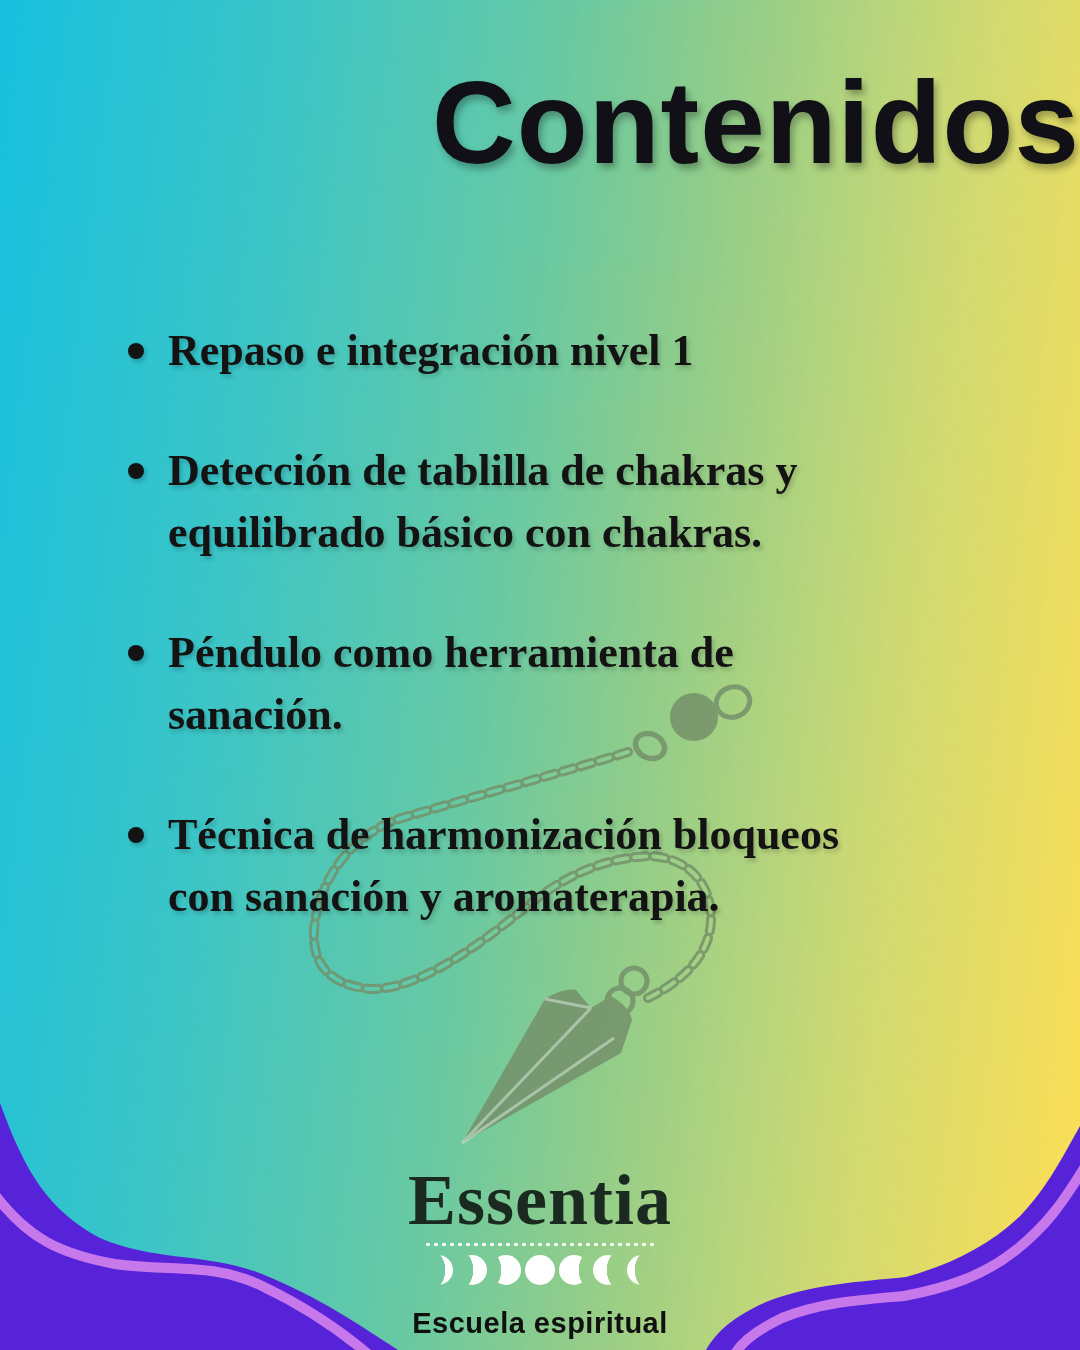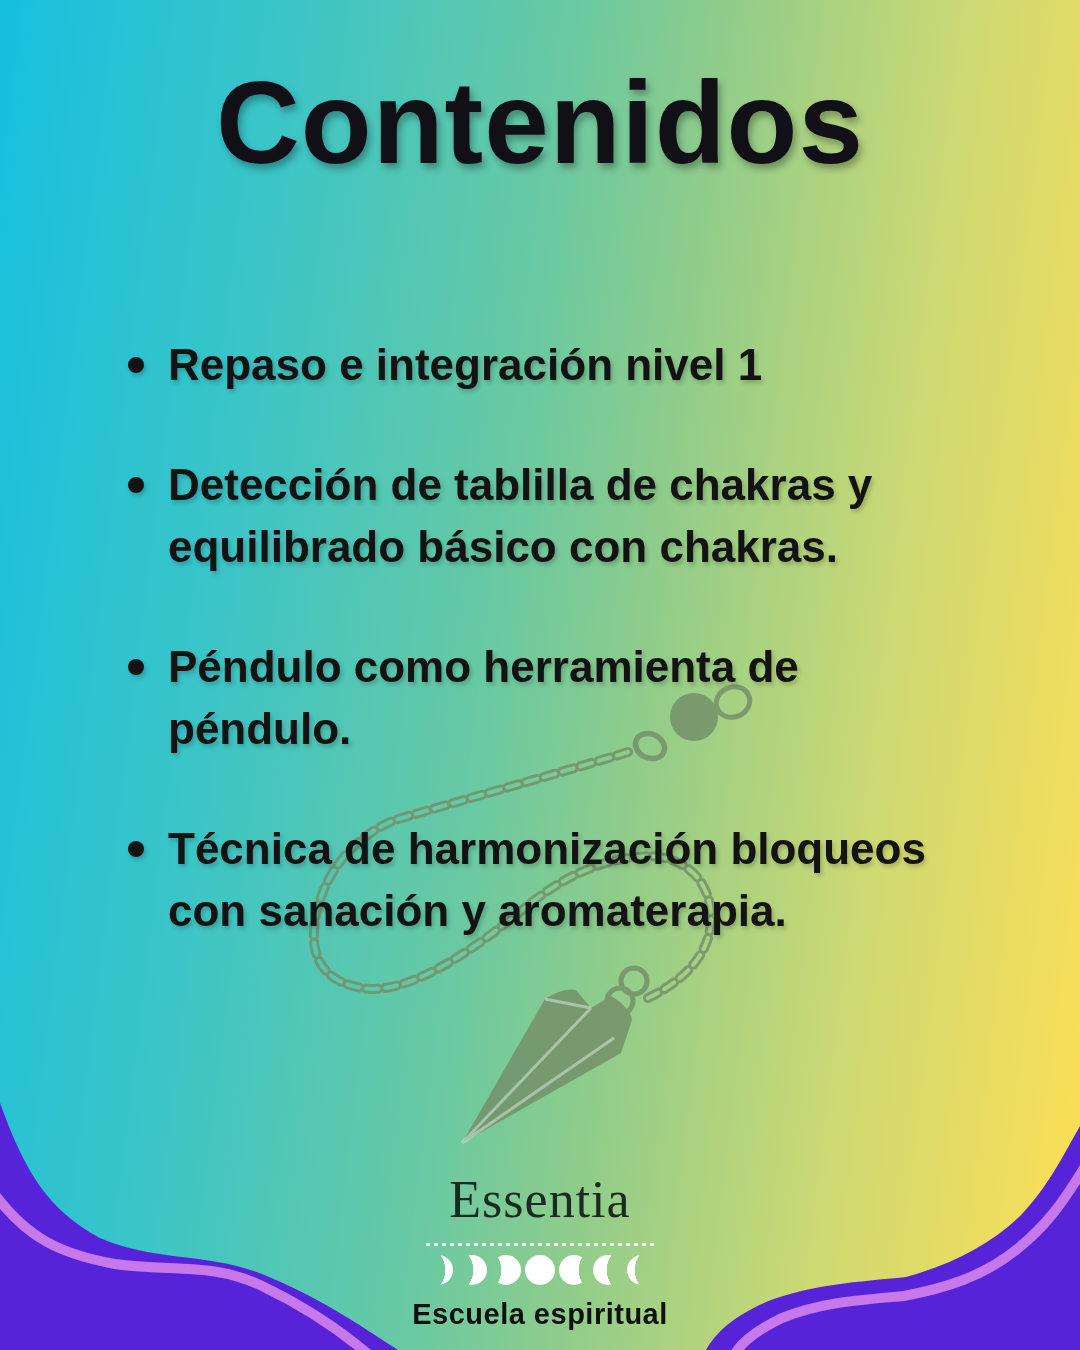--- a/index.html
+++ b/index.html
@@ -9,30 +9,30 @@
     margin:0 auto;
     overflow:hidden;
     background:linear-gradient(97deg,#17c0df 0%,#3cc5c6 24%,#67c9a4 45%,#8ecc8b 58%,#cdd973 78%,#f8de58 97%);
     font-family:"Liberation Sans",sans-serif;
   }
   svg.layer{position:absolute;left:0;top:0;width:1080px;height:1350px;pointer-events:none;}
 
   
   .page-title{
     position:absolute;top:56px;left:0;width:1080px;margin:0;
-    text-align:center;
+    text-align:right;
     font-size:116px;font-weight:800;letter-spacing:1px;
     color:#101016;
     text-shadow:3px 5px 7px rgba(0,0,0,0.30);
   }
 
   
   .contents-list{
-    position:absolute;left:122px;top:334px;width:840px;
-    margin:0;padding:0;list-style:none;
+    position:absolute;left:122px;top:320px;width:840px;
+    margin:0;padding:0;list-style:none;font-family:Liberation Serif, serif;
   }
   .contents-list li{
     position:relative;
     padding-left:46px;
     margin:0 0 58px 0;
     font-size:44px;font-weight:700;line-height:62px;
     color:#131313;
     text-shadow:2px 3px 4px rgba(0,0,0,0.20);
   }
   .bullet-dot{
@@ -42,41 +42,41 @@
     box-shadow:2px 3px 4px rgba(0,0,0,0.20);
   }
 
   
   .logo-block{
     position:absolute;left:0;top:1170px;width:1080px;
     display:flex;flex-direction:column;align-items:center;
   }
   .brand-name{
     font-family:"Liberation Serif",serif;
-    font-size:52px;font-weight:400;line-height:60px;
+    font-size:72px;font-weight:700;line-height:60px;
     letter-spacing:1px;
     color:#1b2a20;
   }
   .dotted-divider{
     margin-top:12px;
     width:232px;height:5px;
     background-image:radial-gradient(circle,#ffffff 1.7px,rgba(255,255,255,0) 2px);
     background-size:8px 5px;background-repeat:repeat-x;background-position:0 50%;
   }
   .moon-row{margin-top:8px;display:flex;align-items:center;gap:4px;}
   .moon{width:30px;height:30px;border-radius:50%;}
   .full-moon{background:#ffffff;}
   .waxing-crescent-thin{background:radial-gradient(circle 26px at -3px 15px,rgba(0,0,0,0) 25px,#ffffff 25.5px);}
   .waxing-crescent{background:radial-gradient(circle 26px at -9px 15px,rgba(0,0,0,0) 25px,#ffffff 25.5px);}
   .waxing-gibbous{background:radial-gradient(circle 26px at -15px 15px,rgba(0,0,0,0) 25px,#ffffff 25.5px);}
   .waning-gibbous{background:radial-gradient(circle 26px at 45px 15px,rgba(0,0,0,0) 25px,#ffffff 25.5px);}
   .waning-crescent{background:radial-gradient(circle 26px at 39px 15px,rgba(0,0,0,0) 25px,#ffffff 25.5px);}
   .waning-crescent-thin{background:radial-gradient(circle 26px at 33px 15px,rgba(0,0,0,0) 25px,#ffffff 25.5px);}
   .brand-tagline{
-    margin-top:13px;
+    margin-top:22px;
     font-size:29px;font-weight:800;letter-spacing:0.5px;
     color:#101010;
   }
 </style>
 </head>
 <body>
 
 <div class="canvas">
 
   <svg class="layer" viewBox="0 0 1080 1350">
@@ -117,21 +117,21 @@
         <div>Repaso e integración nivel 1</div>
       </li>
       <li>
         <span class="bullet-dot"></span>
         <div>Detección de tablilla de chakras y</div>
         <div>equilibrado básico con chakras.</div>
       </li>
       <li>
         <span class="bullet-dot"></span>
         <div>Péndulo como herramienta de</div>
-        <div>péndulo.</div>
+        <div>sanación.</div>
       </li>
       <li>
         <span class="bullet-dot"></span>
         <div>Técnica de harmonización bloqueos</div>
         <div>con sanación y aromaterapia.</div>
       </li>
     </ul>
 
   <div class="logo-block">
     <div class="brand-name">Essentia</div>

